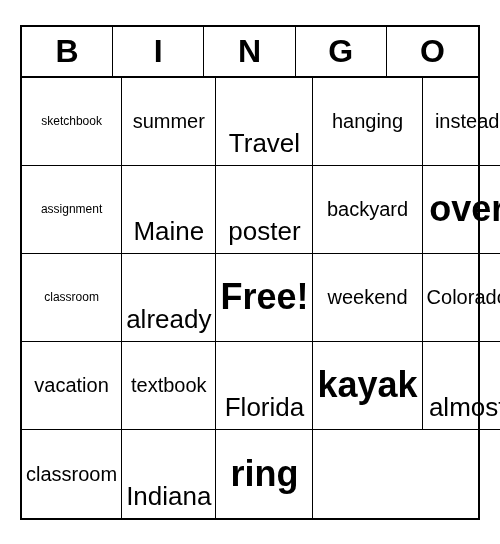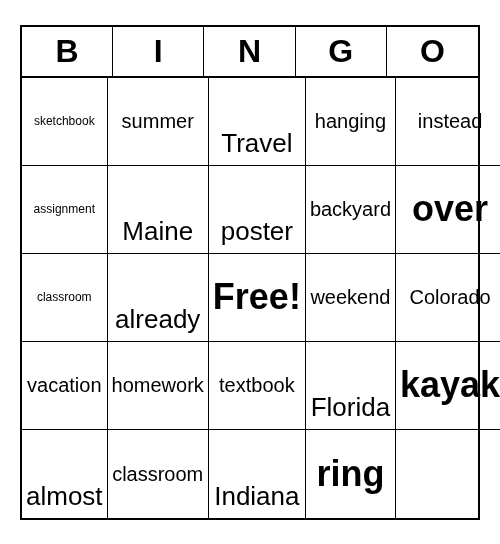--- a/index.html
+++ b/index.html
@@ -141,23 +141,20 @@
       <div class="bingo-cell">
         <span class="cell-text size-medium">weekend</span>
       </div>
       <div class="bingo-cell">
         <span class="cell-text size-medium">Colorado</span>
       </div>
       <div class="bingo-cell">
         <span class="cell-text size-medium">vacation</span>
       </div>
       <div class="bingo-cell">
-        <span class="cell-text size-medium">homework</span>
-      </div>
-      <div class="bingo-cell">
         <span class="cell-text size-medium">textbook</span>
       </div>
       <div class="bingo-cell">
         <span class="cell-text size-large">Florida</span>
       </div>
       <div class="bingo-cell">
         <span class="cell-text size-xlarge">kayak</span>
       </div>
       <div class="bingo-cell">
         <span class="cell-text size-large">almost</span>

